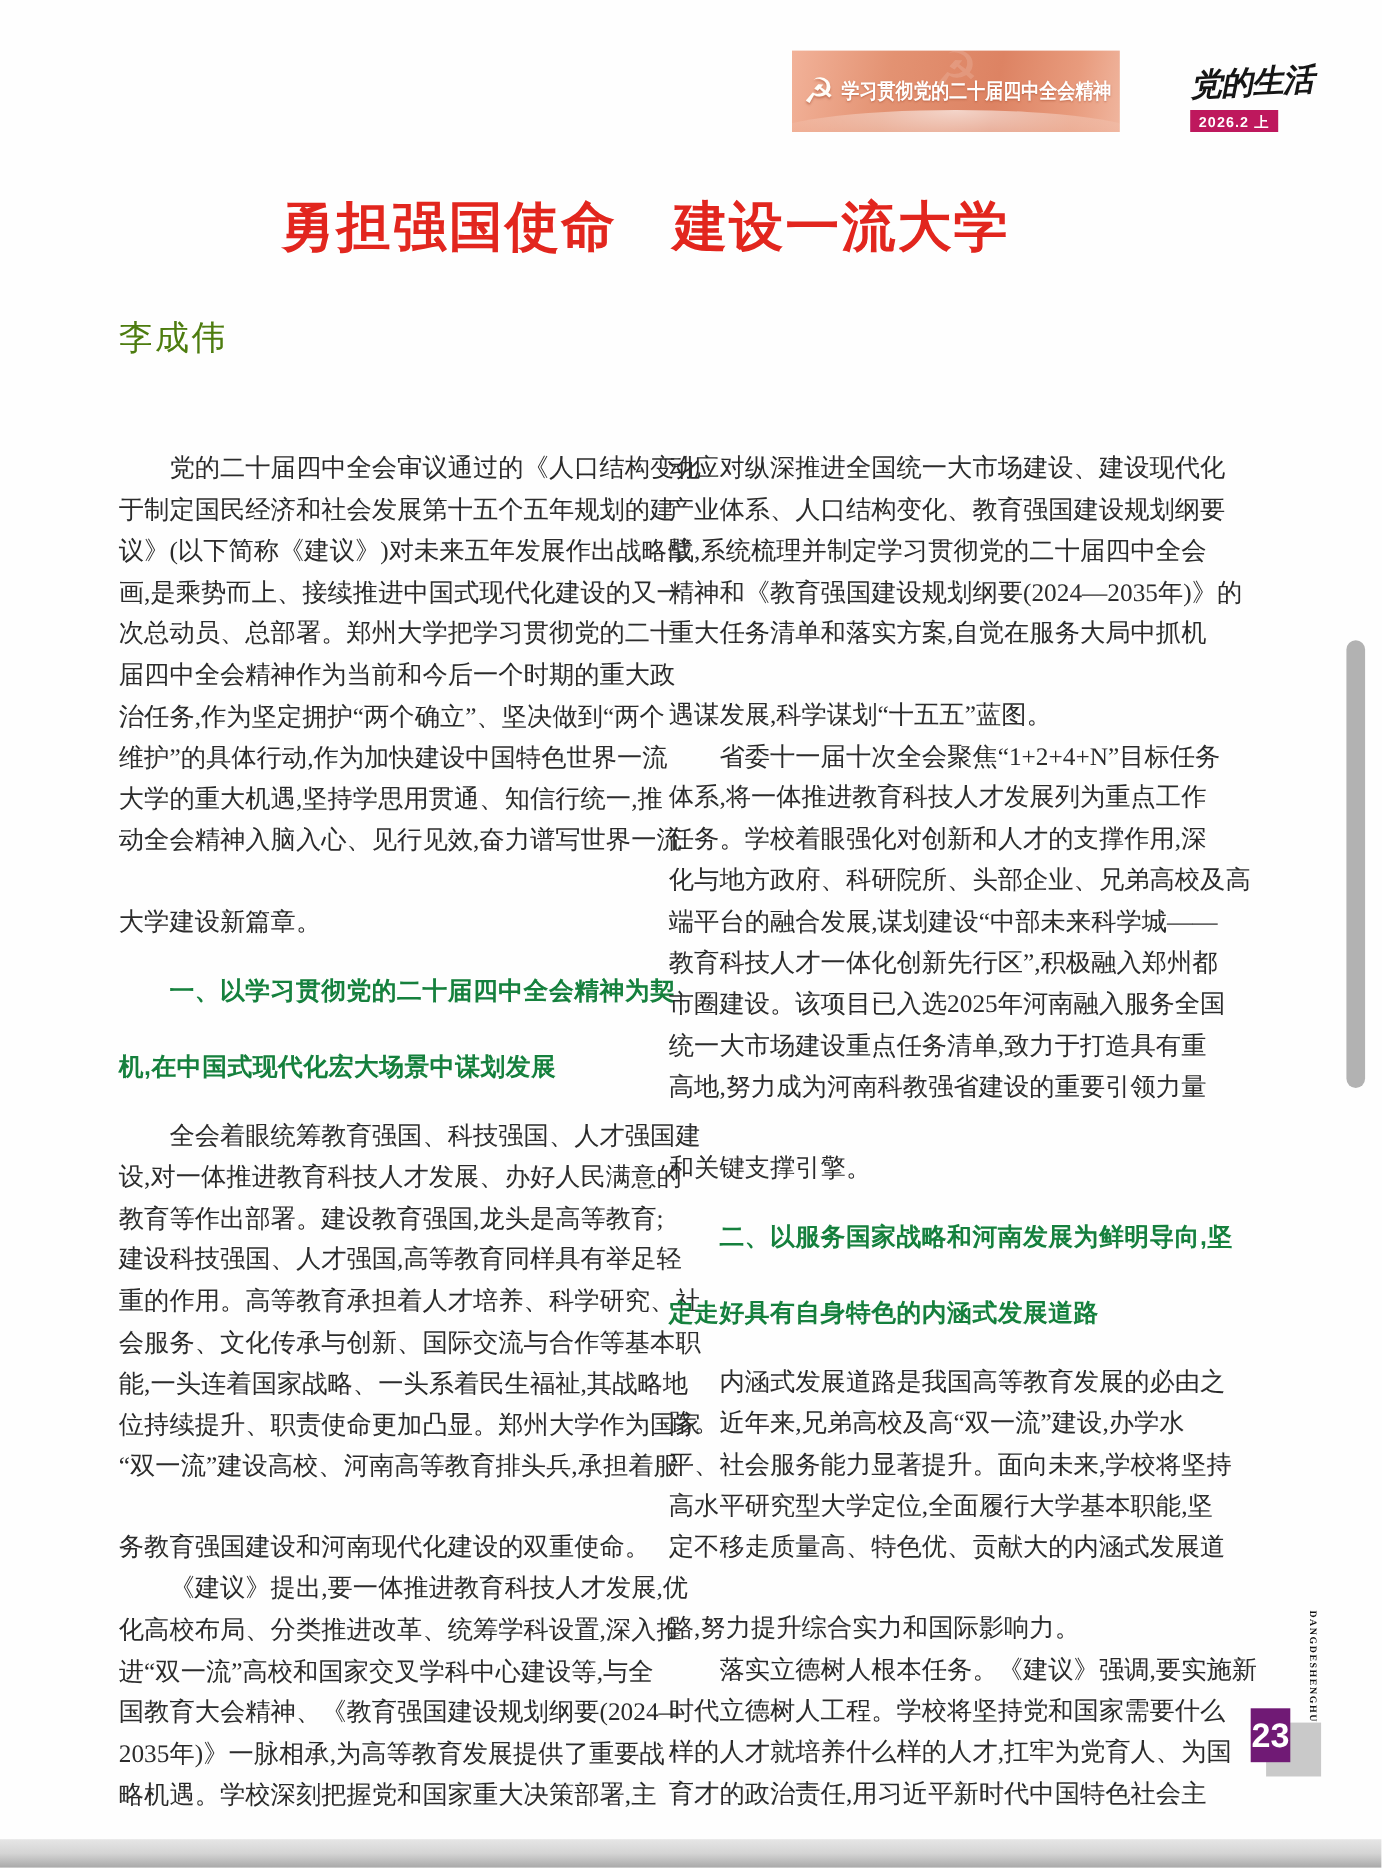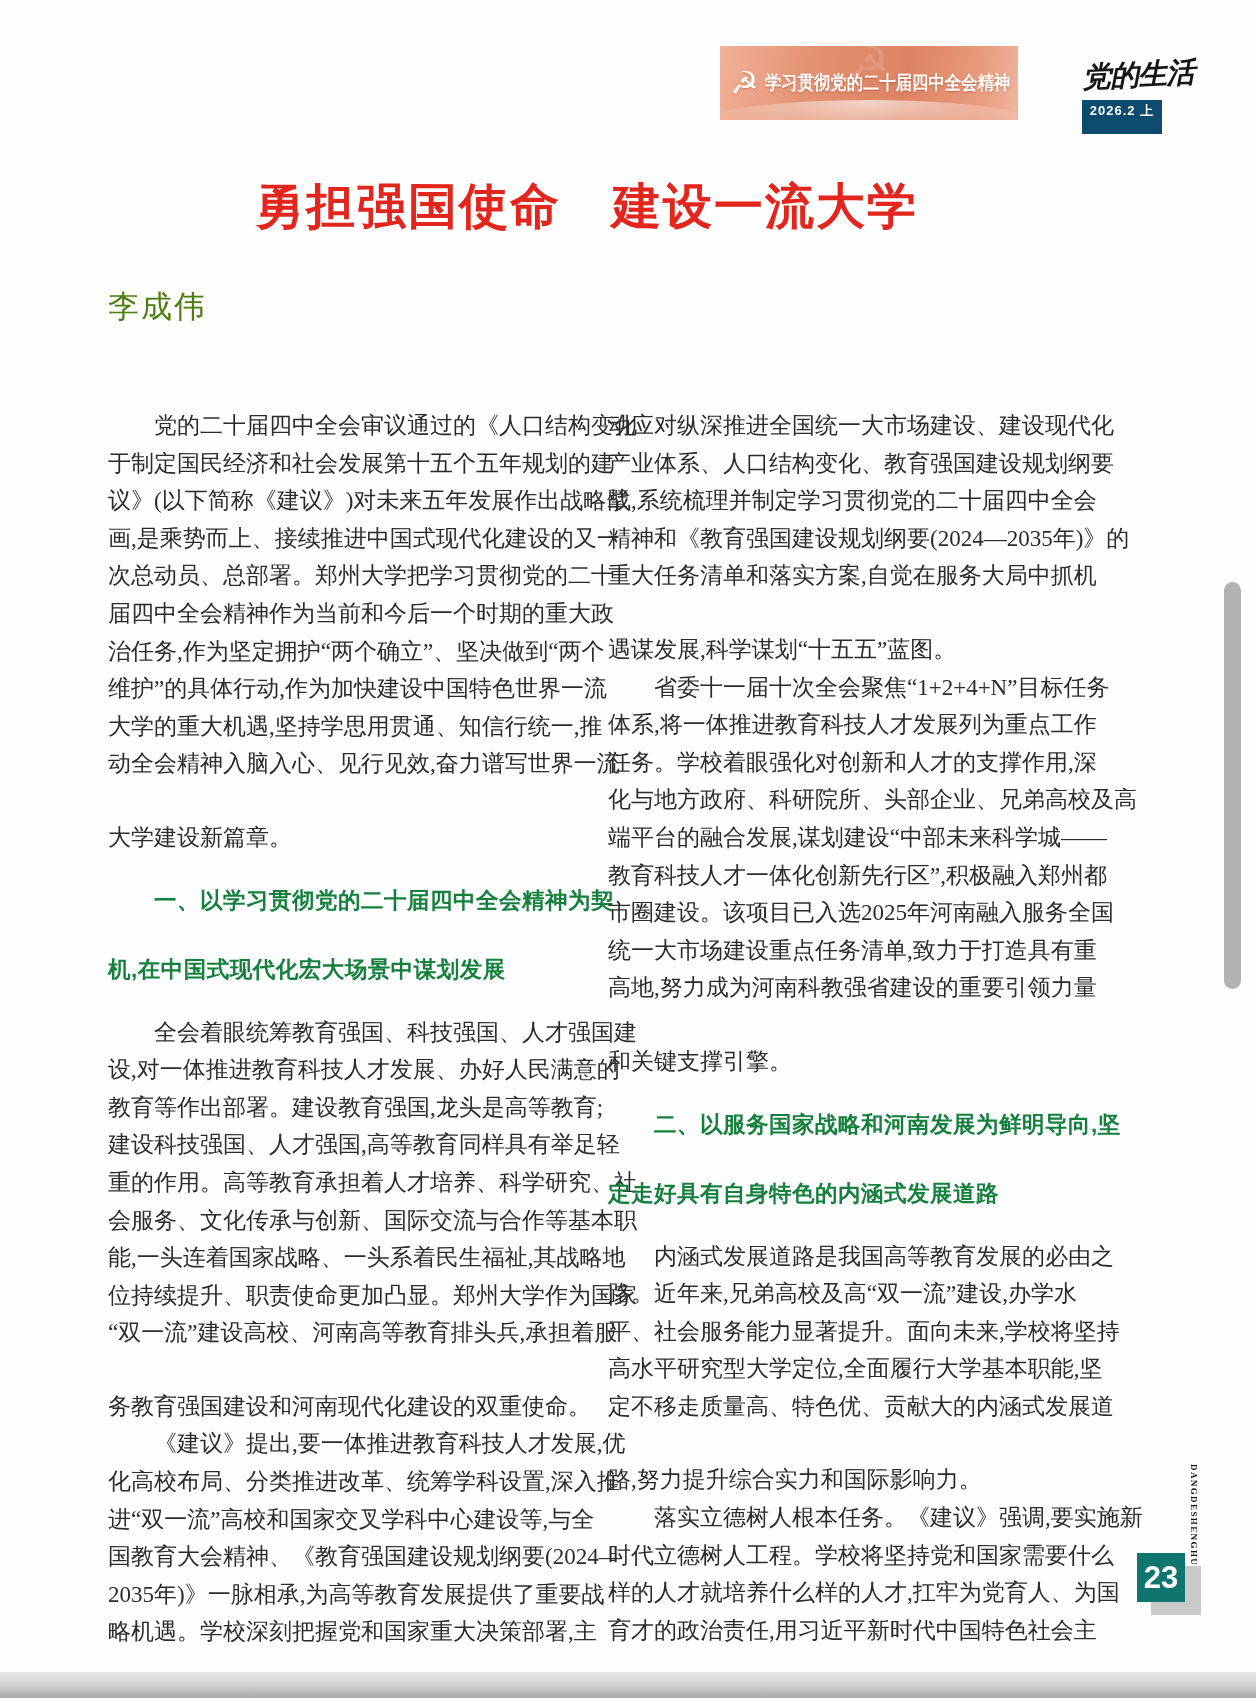--- a/index.html
+++ b/index.html
@@ -25,22 +25,22 @@
           font-size:19px;white-space:nowrap;letter-spacing:0px;
           transform:scaleX(.86);transform-origin:left center;
           font-family:"Liberation Sans","DejaVu Sans",sans-serif;
           text-shadow:0 1px 2px rgba(160,70,40,.55);}
 
   
   .masthead{position:absolute;left:1082px;top:52px;width:90px;}
   .logo{font-size:29px;font-weight:bold;font-style:italic;color:#161616;
         letter-spacing:-1px;line-height:46px;transform:rotate(-3deg);
         font-family:"DejaVu Serif","Liberation Serif",serif;white-space:nowrap;}
-  .issue-badge{margin-top:2px;width:80px;background:#0c4a6e;color:#ffffff;
-        font-size:13px;font-weight:bold;text-align:center;padding:2px 0 14px;
+  .issue-badge{margin-top:2px;width:80px;background:#be185d;color:#ffffff;
+        font-size:13px;font-weight:bold;text-align:center;padding:2px 0 0;
         letter-spacing:1px;font-family:"Liberation Sans","DejaVu Sans",sans-serif;}
 
   
   .title{position:absolute;left:108px;top:174px;width:957px;text-align:center;
         color:#e2261e;font-size:49px;font-weight:900;letter-spacing:2px;
         font-family:"Liberation Sans","DejaVu Sans",sans-serif;white-space:nowrap;}
   .author{position:absolute;left:108px;top:286px;width:957px;text-align:left;
         color:#4d7c0f;font-size:31px;letter-spacing:2px;}
 
   
@@ -59,21 +59,21 @@
   
   .scrollbar{position:absolute;left:1224px;top:582px;width:17px;height:407px;
       background:#b2b2b2;border-radius:9px;}
 
   
   .side-label{position:absolute;left:1199px;top:1464px;width:110px;
       transform:rotate(90deg);transform-origin:0 0;
       font-size:9px;font-weight:bold;letter-spacing:1.4px;color:#111;
       font-family:"Liberation Serif","DejaVu Serif",serif;white-space:nowrap;}
   .pn-shadow{position:absolute;left:1151px;top:1566px;width:50px;height:49px;background:#c9c9c9;}
-  .pn-badge{position:absolute;left:1137px;top:1553px;width:48px;height:49px;background:#0f766e;
+  .pn-badge{position:absolute;left:1137px;top:1553px;width:36px;height:49px;background:#701a75;
       color:#fff;font-size:31px;font-weight:bold;display:flex;align-items:center;justify-content:center;
       font-family:"Liberation Sans","DejaVu Sans",sans-serif;}
   .bottom-edge{position:absolute;left:0;bottom:0;width:1256px;height:26px;
       background:linear-gradient(180deg,#e6e6e6 0%,#d4d4d4 50%,#a8a8a8 100%);}
 </style>
 </head>
 <body>
 
 <div class="page">
 

